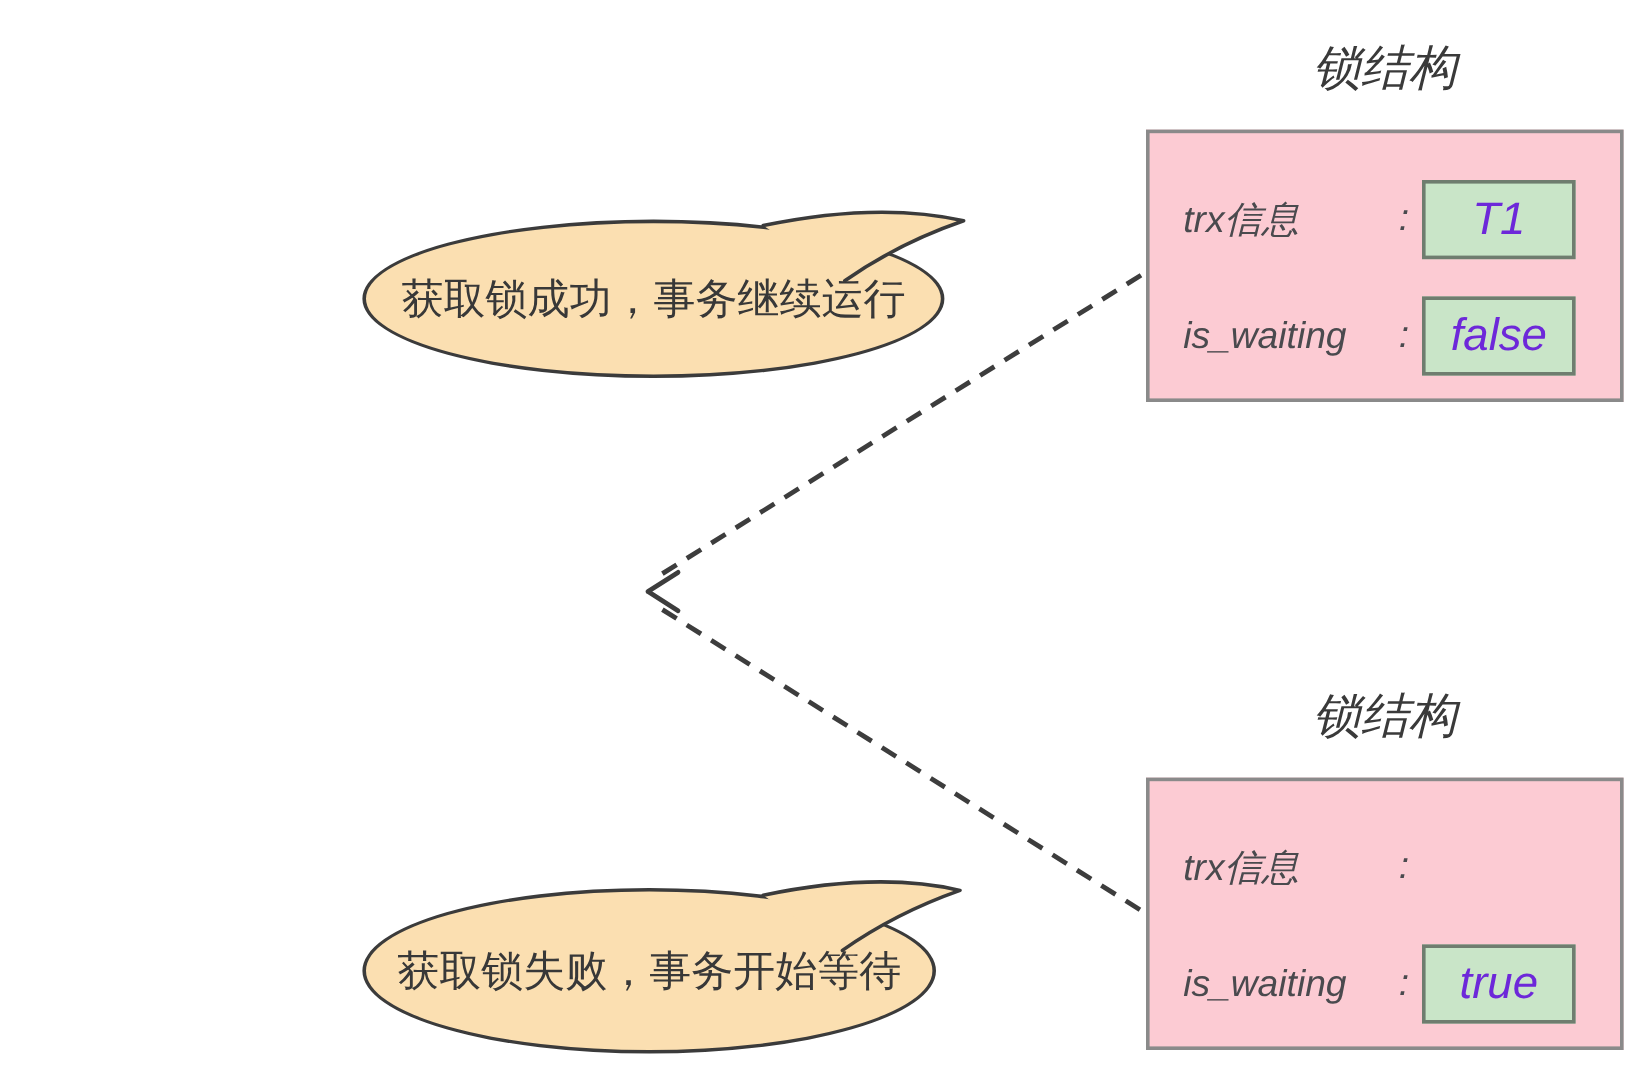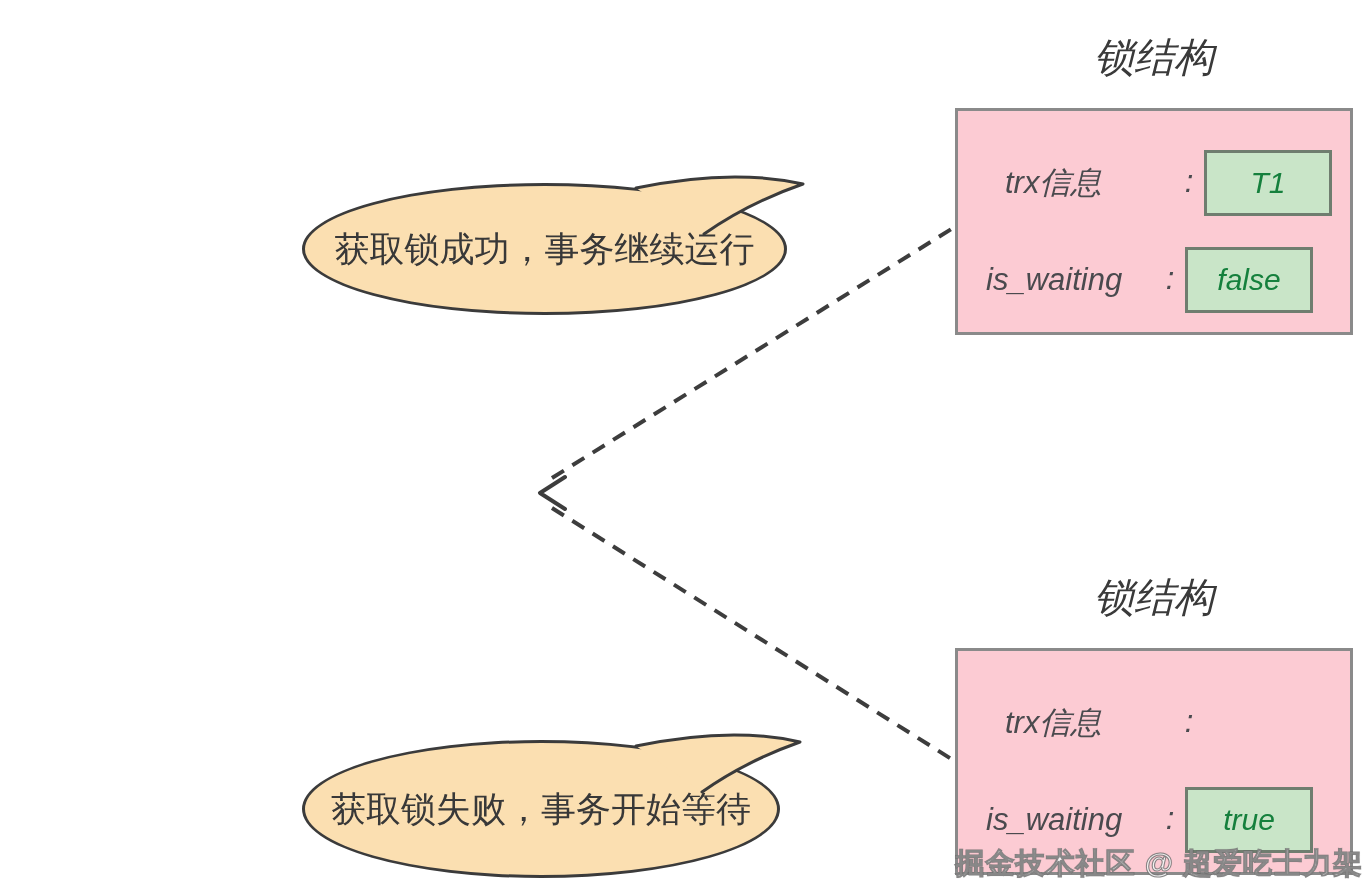--- a/index.html
+++ b/index.html
@@ -43,37 +43,37 @@
     position:absolute;top:0;left:0;width:398px;height:54px;
     text-align:center;font-size:40px;line-height:54px;color:#3a3a3a;
   }
   .lock-box{
     position:absolute;top:78px;left:0;width:398px;height:227px;
     background:var(--lock-fill,#fccbd3);
     border:3px solid var(--lock-border,#8a8a8a);
     box-sizing:border-box;
   }
   .lock-row{position:absolute;left:0;width:392px;height:66px;}
-  .lock-row.r1{top:39px;margin-left:19px;}
+  .lock-row.r1{top:39px;}
   .lock-row.r2{top:136px;}
   .lock-row .lbl{
     position:absolute;left:28px;top:0;height:66px;line-height:66px;
     font-size:31px;color:#4a4a4e;
   }
   .lock-row .sep{
     position:absolute;left:200px;top:0;width:24px;height:66px;line-height:64px;
     text-align:center;font-size:31px;color:#4a4a4e;
   }
   .lock-row .val{
     position:absolute;left:227px;top:0;width:128px;height:66px;
     background:var(--value-fill,#c9e5c8);
     border:3px solid var(--value-border,#6f7d6f);
     box-sizing:border-box;
     display:flex;align-items:center;justify-content:center;
-    font-size:30px;color:#15803d;
+    font-size:38px;color:#6d28d9;
   }
 
   
   .watermark{
     position:absolute;right:6px;bottom:9px;z-index:6;
     font-size:29px;font-weight:bold;letter-spacing:1px;
     color:rgba(255,255,255,0.88);
     -webkit-text-stroke:1px rgba(100,100,100,0.75);
     text-shadow:0 0 1px rgba(90,90,90,0.6);
     white-space:nowrap;
@@ -129,15 +129,14 @@
 
     <path d="M 552 508 L 953 760" fill="none" stroke="var(--line,#3d3d3d)" stroke-width="4" stroke-dasharray="14 10"></path>
 
     <path d="M 565 477 L 540 493 L 565 509" fill="none" stroke="var(--line,#3d3d3d)" stroke-width="4" stroke-linecap="round" stroke-linejoin="round"></path>
 
     <path d="M 636 188 Q 732 168 803 184 Q 748 203 704 234" fill="var(--bubble-fill,#fbdfb1)" stroke="var(--bubble-border,#3b3b3b)" stroke-width="3" stroke-linecap="round" stroke-linejoin="round"></path>
 
     <path d="M 636 746 Q 732 726 800 742 Q 746 761 702 792" fill="var(--bubble-fill,#fbdfb1)" stroke="var(--bubble-border,#3b3b3b)" stroke-width="3" stroke-linecap="round" stroke-linejoin="round"></path>
   </svg>
 
-  <div class="watermark">掘金技术社区 @ 超爱吃士力架</div>
 
 </div>
 
 </body></html>

